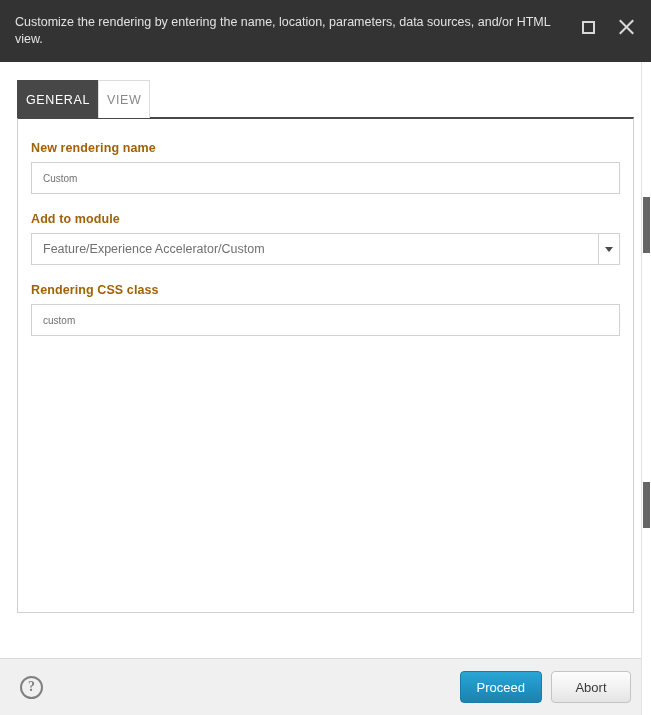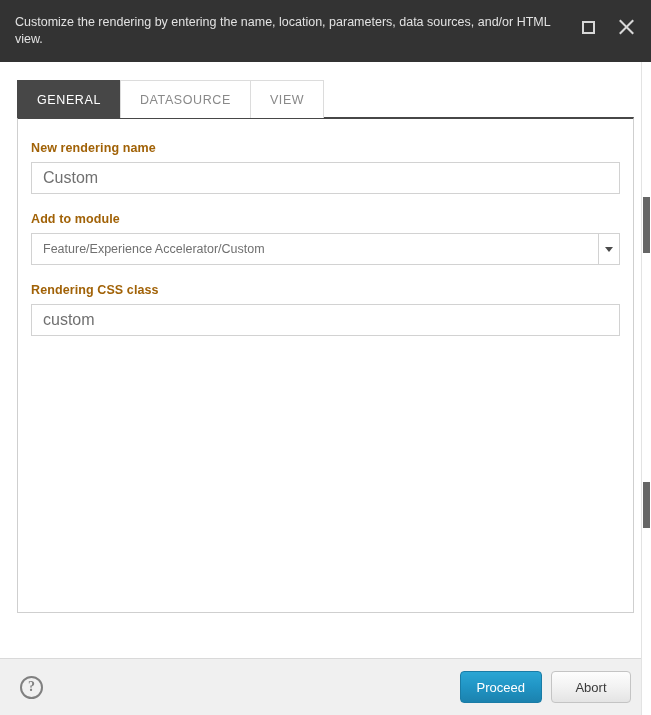--- a/index.html
+++ b/index.html
@@ -108,21 +108,21 @@
     align-items: flex-end;
     height: 38px;
     position: relative;
     z-index: 2;
   }
   .tab {
     height: 38px;
     display: flex;
     align-items: center;
     justify-content: center;
-    padding: 0 19px;
+    padding: 0 8px;
     font-size: 12.5px;
     letter-spacing: 0.6px;
     color: #898989;
     background: #ffffff;
     border: 1px solid #dcdcdc;
     border-bottom: none;
     margin-right: -1px;
     box-sizing: border-box;
     cursor: pointer;
     white-space: nowrap;
@@ -154,21 +154,21 @@
     margin-bottom: 7px;
     letter-spacing: 0.1px;
   }
   .text-input {
     width: 100%;
     height: 32px;
     box-sizing: border-box;
     border: 1px solid #d2d2d2;
     background: #ffffff;
     color: #707070;
-    font-size: 16px;
+    font-size: 10px;
     font-family: "Liberation Sans", sans-serif;
     padding: 0 11px;
     outline: none;
   }
   .select-wrap {
     display: flex;
     width: 100%;
     height: 32px;
   }
   .select-display {
@@ -300,23 +300,20 @@
     </div>
   </div>
 
   <div class="body-area">
 
     <div class="tabstrip">
       <div class="tab active">
         <span>GENERAL</span>
       </div>
       <div class="tab">
-        <span>DATASOURCE</span>
-      </div>
-      <div class="tab">
         <span>VIEW</span>
       </div>
     </div>
 
     <div class="tab-panel">
 
       <div class="field-group">
         <span class="field-label">New rendering name</span>
         <input class="text-input" type="text" value="Custom" style="">
       </div>

